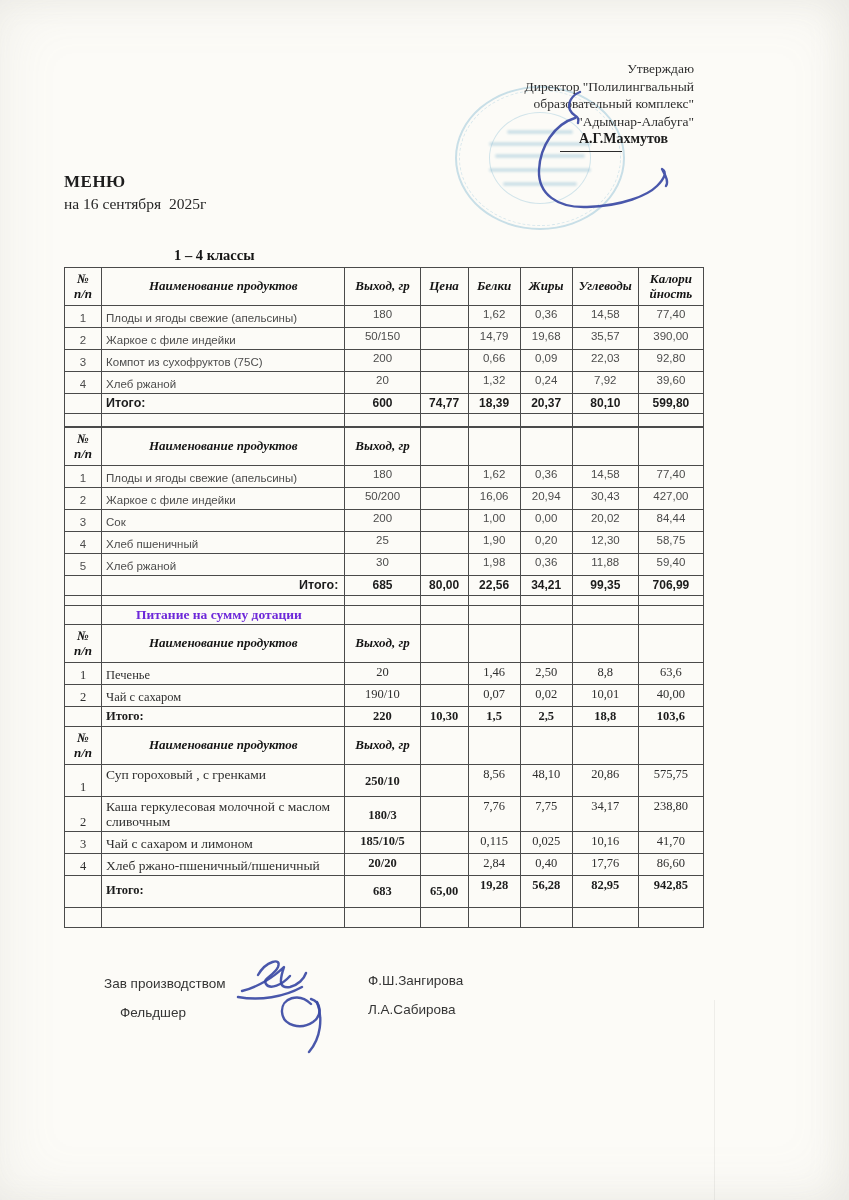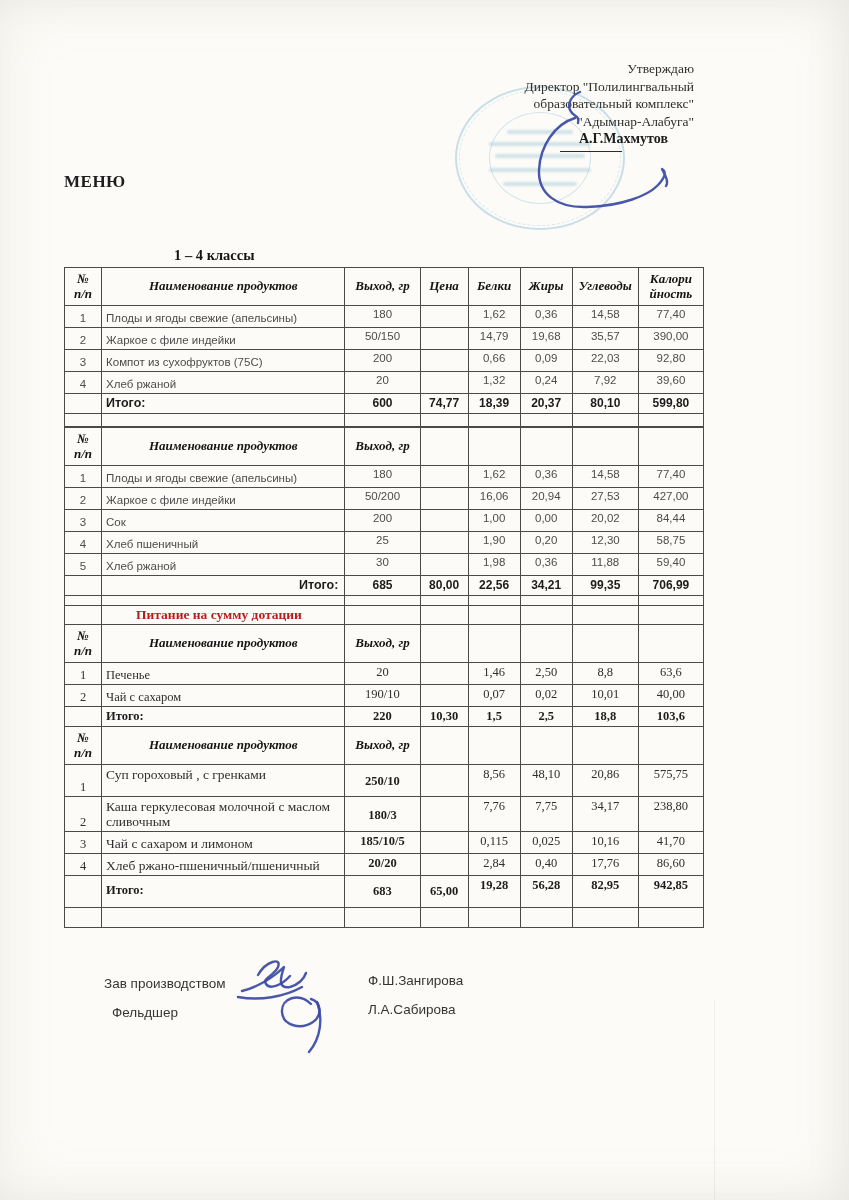--- a/index.html
+++ b/index.html
@@ -59,21 +59,21 @@
   tr.t4g.short td.o{vertical-align:top;}
 
   tr.tot td{font:700 12px/1.2 "Liberation Sans", sans-serif;color:#1c1c1c;text-align:center;vertical-align:middle;}
   tr.tot td.lbl{text-align:left;vertical-align:bottom;padding:0 2px 2px 4px;font-size:12.5px;}
   tr.tot.tot-right td.lbl{text-align:right;padding-right:6px;}
   tr.tot.sf td{font-family:"Liberation Serif", serif;font-size:12.5px;}
   tr.tot.tall td{vertical-align:middle;}
   tr.tot.tall td.v2{vertical-align:top;padding-top:2px;}
   tr.tot.tall td.lbl{vertical-align:middle;}
 
-  tr.sec td.secname{font:700 13.5px/1.1 "Liberation Serif", serif;color:#b91c1c;text-align:left;padding-left:34px;vertical-align:middle;}
+  tr.sec td.secname{font:700 13.5px/1.1 "Liberation Serif", serif;color:#6d28d9;text-align:left;padding-left:34px;vertical-align:middle;}
   tr.sp td{border:1px solid #4a4a4a;}
 
   
   .footer-line{position:absolute;font:13.5px/1.2 "Liberation Sans", sans-serif;color:#353535;z-index:2;}
 </style>
 </head>
 <body>
 
 <div class="page">
 
@@ -97,20 +97,21 @@
     <div class="sig-underline"></div>
   </div>
 
   <svg class="sig" style="left:495px;top:82px;" width="215" height="140" viewBox="0 0 215 140">
     <path d="M 85 10 C 77 13 72 21 75 28 C 78 35 85 33 83 41"></path>
     <path d="M 80 36 C 60 42 45 64 44 88 C 43 112 62 126 92 125 C 128 124 153 113 162 104 C 170 96 172 90 167 87 C 170 93 174 99 171 104"></path>
   </svg>
 
   <div class="titleblock">
     <div class="t1">МЕНЮ</div>
+    <div class="t2">на 16 сентября  2025г</div>
   </div>
 
   <div class="content">
 
     <div class="group-title">1 – 4 классы</div>
 
     <table>
       <colgroup>
           <col class="c-num">
           <col class="c-name">
@@ -234,21 +235,21 @@
         <td class="v">14,58</td>
         <td class="v">77,40</td>
       </tr>
       <tr class="dr" style="height:22px">
         <td class="n">2</td>
         <td class="nm">Жаркое с филе индейки</td>
         <td class="o">50/200</td>
         <td class="v"></td>
         <td class="v">16,06</td>
         <td class="v">20,94</td>
-        <td class="v">27,53</td>
+        <td class="v">30,43</td>
         <td class="v">427,00</td>
       </tr>
       <tr class="dr" style="height:22px">
         <td class="n">3</td>
         <td class="nm">Сок</td>
         <td class="o">200</td>
         <td class="v"></td>
         <td class="v">1,00</td>
         <td class="v">0,00</td>
         <td class="v">20,02</td>
@@ -419,21 +420,21 @@
             <td></td>
             <td></td>
             <td></td>
       </tr>
     </tbody>
       </table>
   </div>
 
   <div class="footer-line" style="left:104px;top:976px;">Зав производством</div>
   <div class="footer-line" style="left:368px;top:973px;">Ф.Ш.Зангирова</div>
-  <div class="footer-line" style="left:112px;top:1005px;">Фельдшер</div>
+  <div class="footer-line" style="left:120px;top:1005px;">Фельдшер</div>
   <div class="footer-line" style="left:368px;top:1002px;">Л.А.Сабирова</div>
 
   <svg class="sig" style="left:218px;top:945px;" width="100" height="65" viewBox="0 0 100 65">
     <path d="M 40 30 C 48 16 64 12 60 22 C 56 31 44 33 48 39 C 52 45 64 40 72 31"></path>
     <path d="M 24 46 C 40 42 56 32 66 22 C 62 34 60 44 72 42 C 80 40 86 34 88 28"></path>
     <path d="M 20 52 C 42 56 66 52 84 42"></path>
   </svg>
 
   <svg class="sig" style="left:265px;top:982px;" width="90" height="75" viewBox="0 0 90 75">
     <path d="M 46 22 C 34 10 16 16 17 30 C 18 44 36 48 48 40 C 58 33 56 20 46 17"></path>

